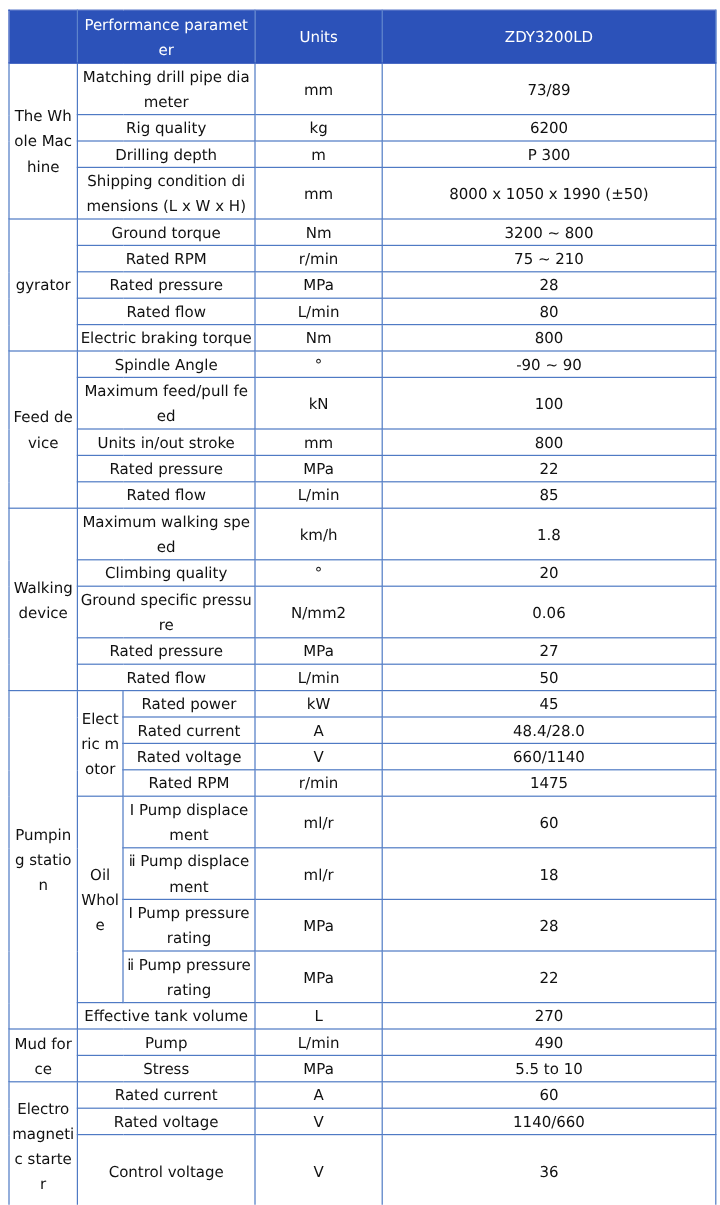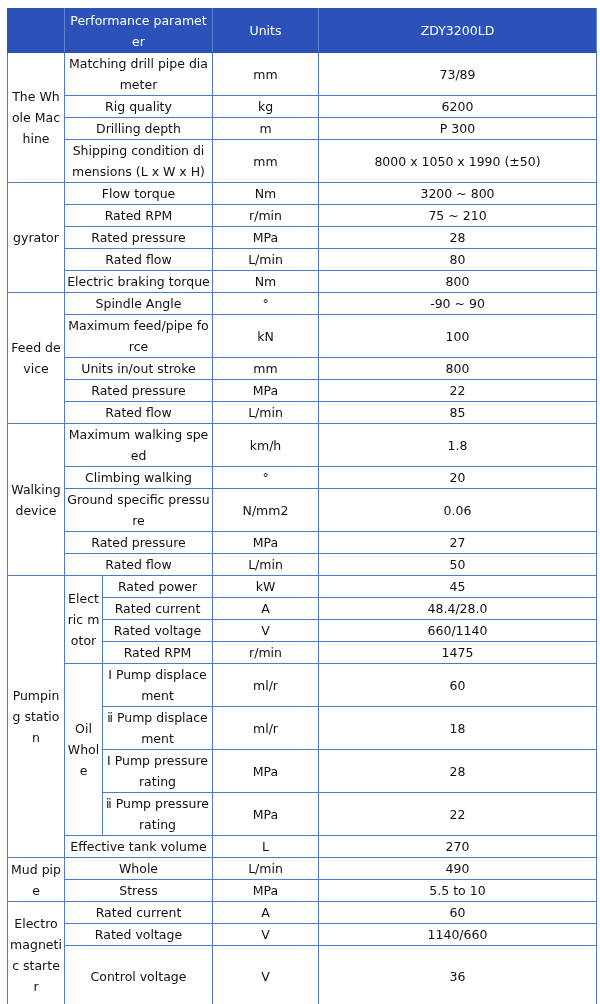--- a/index.html
+++ b/index.html
@@ -63,21 +63,21 @@
       <td>P 300</td>
     </tr>
     <tr class="r2">
       <td colspan="2">Shipping condition dimensions (L x W x H)</td>
       <td>mm</td>
       <td>8000 x 1050 x 1990 (±50)</td>
     </tr>
 
     <tr class="r1">
       <td rowspan="5" class="group">gyrator</td>
-      <td colspan="2">Flow torque</td>
+      <td colspan="2">Ground torque</td>
       <td>Nm</td>
       <td>3200 ~ 800</td>
     </tr>
     <tr class="r1">
       <td colspan="2">Rated RPM</td>
       <td>r/min</td>
       <td>75 ~ 210</td>
     </tr>
     <tr class="r1">
       <td colspan="2">Rated pressure</td>
@@ -95,21 +95,21 @@
       <td>800</td>
     </tr>
 
     <tr class="r1">
       <td rowspan="5" class="group">Feed device</td>
       <td colspan="2">Spindle Angle</td>
       <td>°</td>
       <td>-90 ~ 90</td>
     </tr>
     <tr class="r2">
-      <td colspan="2">Maximum feed/pipe force</td>
+      <td colspan="2">Maximum feed/pull feed</td>
       <td>kN</td>
       <td>100</td>
     </tr>
     <tr class="r1">
       <td colspan="2">Units in/out stroke</td>
       <td>mm</td>
       <td>800</td>
     </tr>
     <tr class="r1">
       <td colspan="2">Rated pressure</td>
@@ -122,21 +122,21 @@
       <td>85</td>
     </tr>
 
     <tr class="r2">
       <td rowspan="5" class="group">Walking device</td>
       <td colspan="2">Maximum walking speed</td>
       <td>km/h</td>
       <td>1.8</td>
     </tr>
     <tr class="r1">
-      <td colspan="2">Climbing walking</td>
+      <td colspan="2">Climbing quality</td>
       <td>°</td>
       <td>20</td>
     </tr>
     <tr class="r2">
       <td colspan="2">Ground specific pressure</td>
       <td>N/mm2</td>
       <td>0.06</td>
     </tr>
     <tr class="r1">
       <td colspan="2">Rated pressure</td>
@@ -192,22 +192,22 @@
       <td>MPa</td>
       <td>22</td>
     </tr>
     <tr class="r1">
       <td colspan="2">Effective tank volume</td>
       <td>L</td>
       <td>270</td>
     </tr>
 
     <tr class="r1">
-      <td rowspan="2" class="group">Mud pipe</td>
-      <td colspan="2">Whole</td>
+      <td rowspan="2" class="group">Mud force</td>
+      <td colspan="2">Pump</td>
       <td>L/min</td>
       <td>490</td>
     </tr>
     <tr class="r1">
       <td colspan="2">Stress</td>
       <td>MPa</td>
       <td>5.5 to 10</td>
     </tr>
 
     <tr class="r1">

